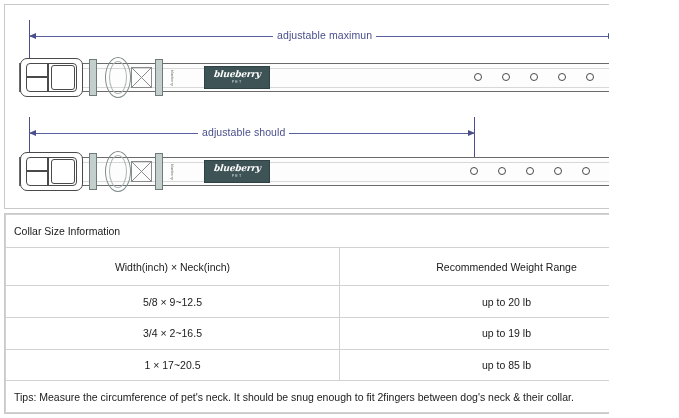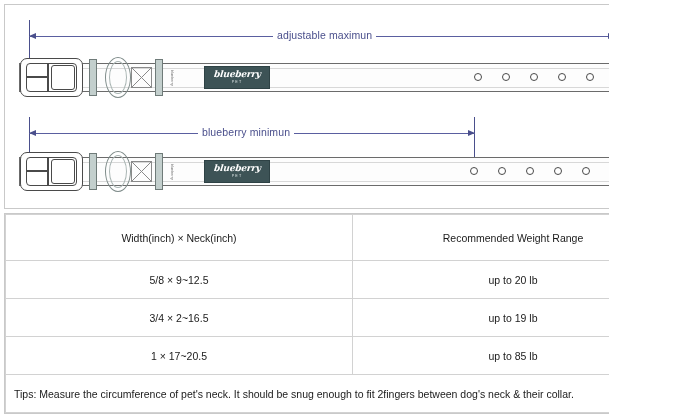--- a/index.html
+++ b/index.html
@@ -287,21 +287,21 @@
     <div class="arrowU" style="left:634.5px;top:58px;"></div>
     <div class="arrowD" style="left:634.5px;top:81px;"></div>
     <div class="widthlabel" style="left:646px;top:67px;">Width</div>
 
     <div class="dimgroup">
       <div class="ext" style="left:24px;top:112px;height:44px;"></div>
       <div class="ext" style="left:469px;top:112px;height:58px;"></div>
       <div class="dimline" style="left:24px;top:128px;width:446px;"></div>
       <div class="arrowL" style="left:24px;top:124.5px;"></div>
       <div class="arrowR" style="left:463px;top:124.5px;"></div>
-      <div class="dimlabel" style="left:193px;top:122px;">blueberry minimun</div>
+      <div class="dimlabel" style="left:193px;top:122px;">adjustable should</div>
     </div>
 
     <div class="strap" style="left:14px;top:152px;width:617px;height:29px;"></div>
     <div class="strap-inner-line" style="left:15px;top:157px;width:615px;"></div>
     <div class="strap-inner-line" style="left:15px;top:176px;width:615px;"></div>
 
     <div class="buckle-frame" style="left:15px;top:147px;width:63px;height:39px;"></div>
     <div class="buckle-frame2" style="left:21px;top:152px;width:51px;height:29px;"></div>
     <div class="buckle-bar" style="left:42px;top:152px;width:2px;height:29px;"></div>
     <div class="buckle-bar" style="left:21px;top:165px;width:23px;height:2px;"></div>
@@ -327,20 +327,23 @@
     <div class="hole" style="left:493px;top:162px;"></div>
     <div class="hole" style="left:521px;top:162px;"></div>
     <div class="hole" style="left:549px;top:162px;"></div>
     <div class="hole" style="left:577px;top:162px;"></div>
     <div class="hole" style="left:605px;top:162px;"></div>
   </div>
 
   <div id="infotable">
     <table class="sizetbl">
       <tbody>
+          <tr>
+        <td class="titlecell" colspan="2">Collar Size Information</td>
+      </tr>
       <tr>
         <td class="hdr col1">Width(inch)  ×  Neck(inch)</td>
         <td class="hdr">Recommended Weight Range</td>
       </tr>
       <tr>
         <td class="cell col1">5/8 × 9~12.5</td>
         <td class="cell">up to 20 lb</td>
       </tr>
       <tr>
         <td class="cell col1">3/4 × 2~16.5</td>

